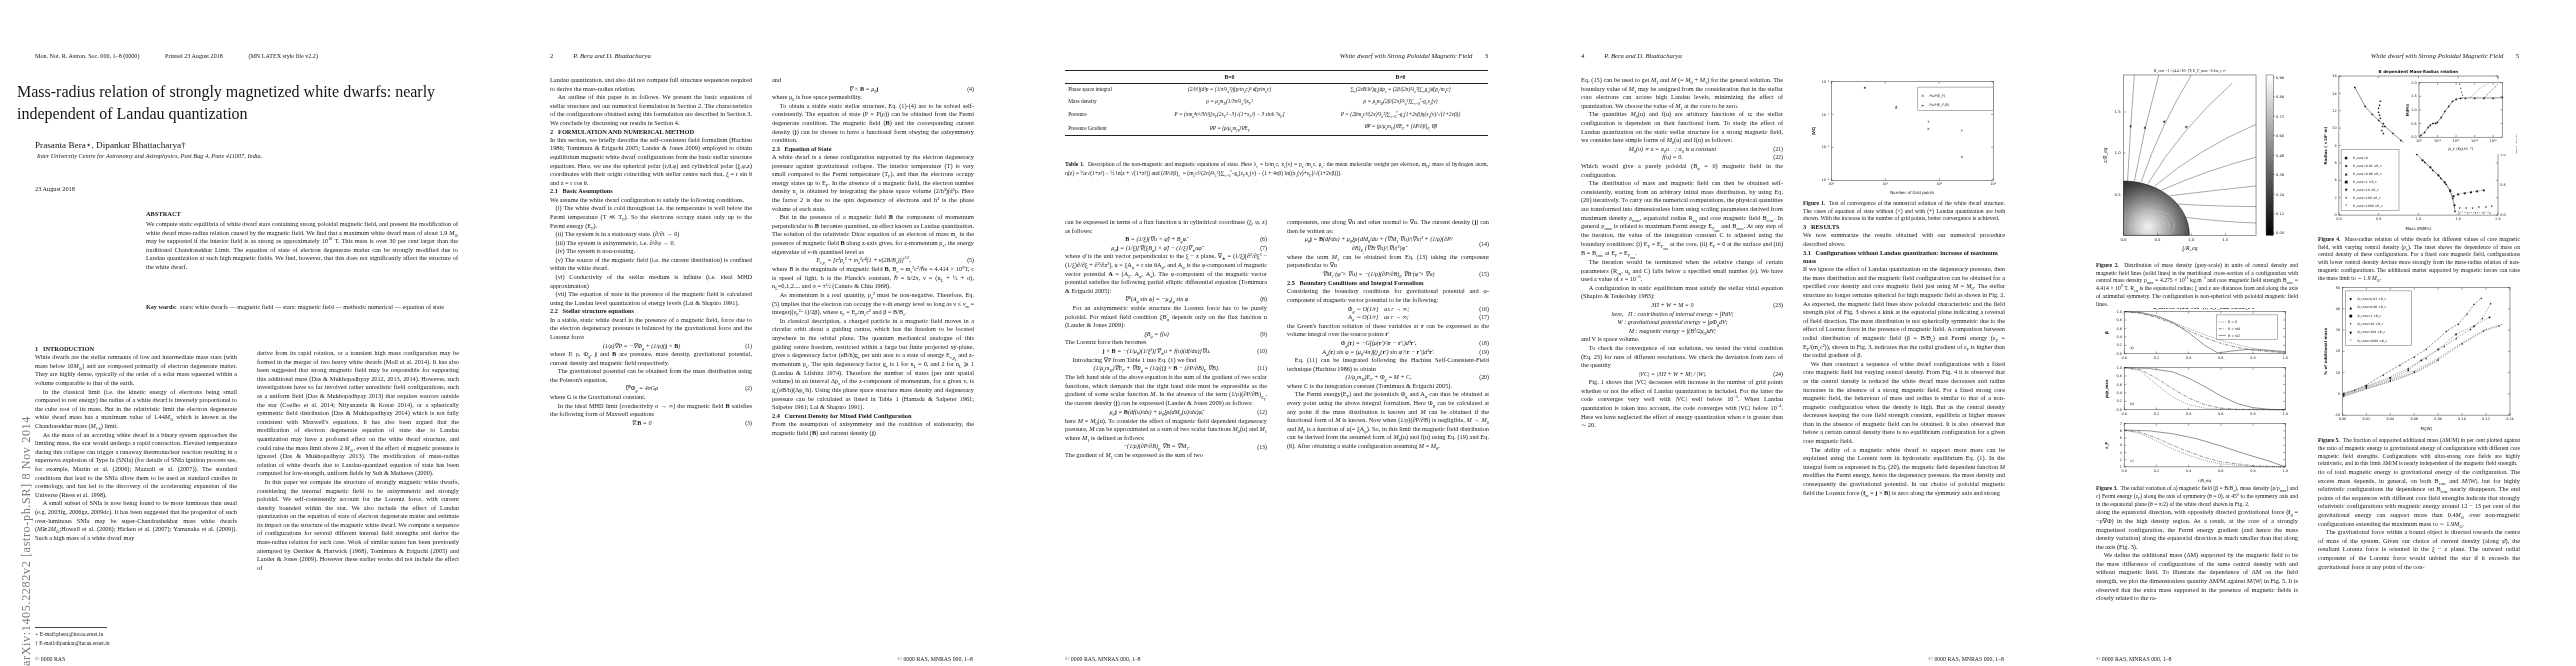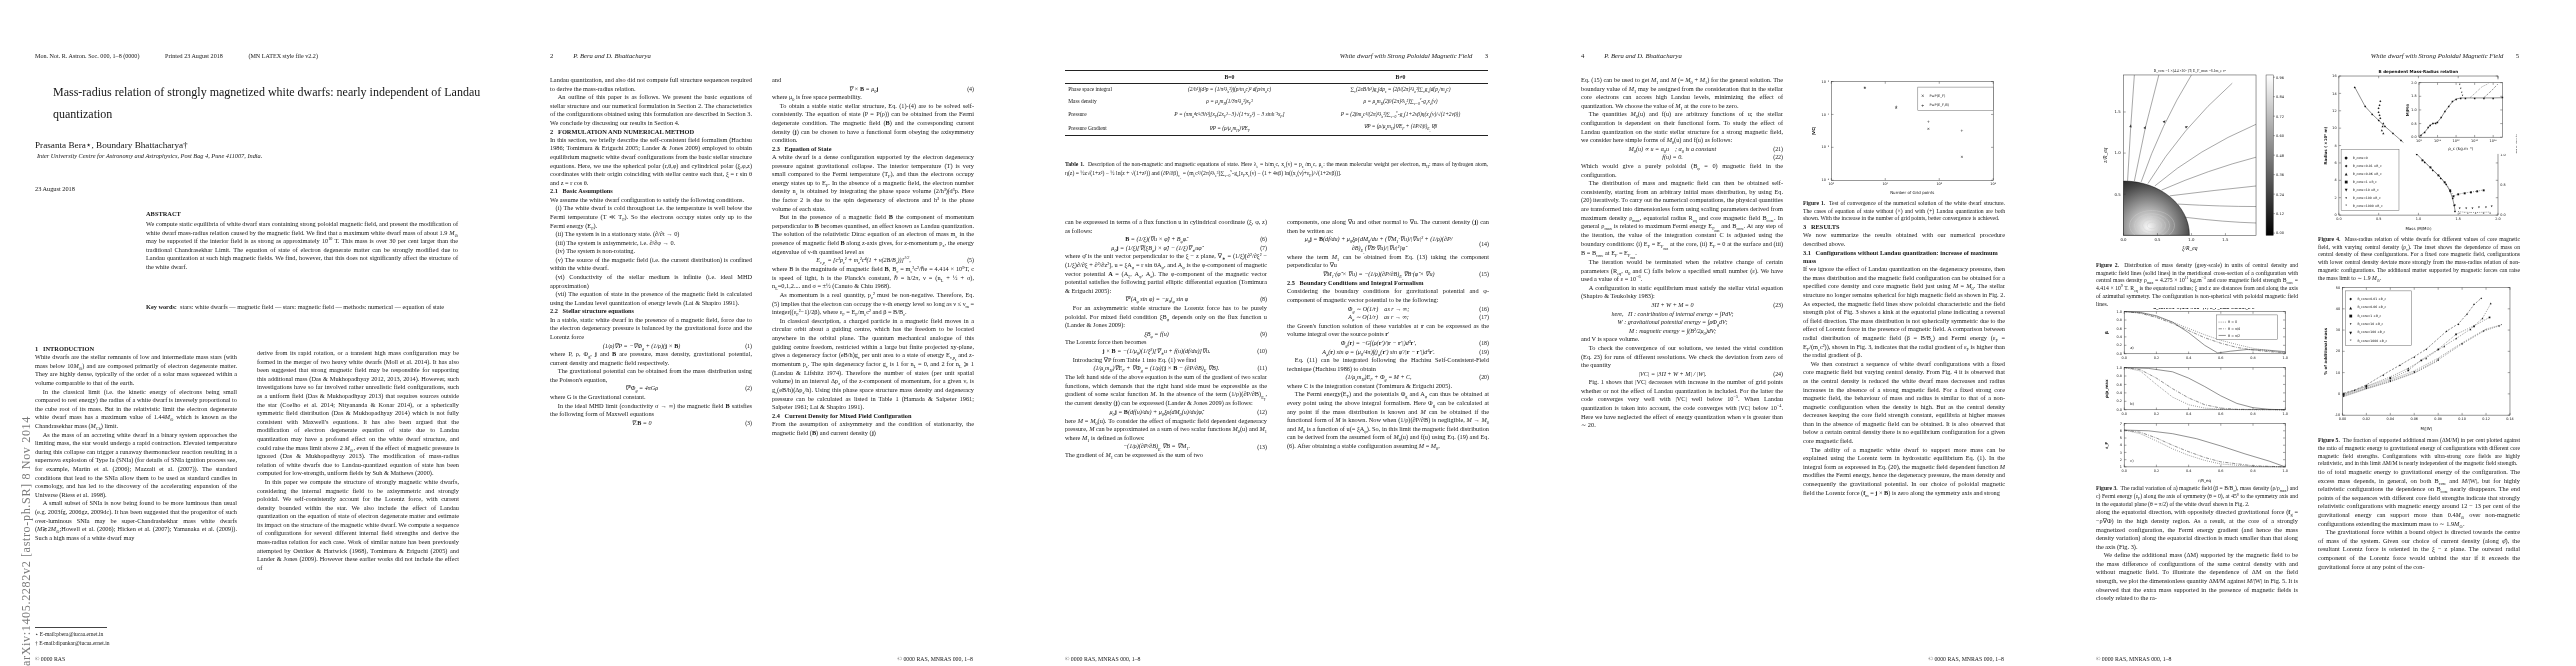--- a/index.html
+++ b/index.html
@@ -40,22 +40,22 @@
   .fn{position:absolute;left:35px;width:200px;font-size:5.5px;line-height:7.2px}
 </style>
 </head>
 <body>
 
 <div class="page" id="pg1">
   <div class="sidebar">arXiv:1405.2282v2  [astro-ph.SR]  8 Nov 2014</div>
   <div class="abs" style="left:35px;top:53px;width:423px;font-size:6.1px">
     <span>Mon. Not. R. Astron. Soc. 000, 1–8 (0000)</span><span style="margin-left:25.6px">Printed 23 August 2018</span><span style="margin-left:25.6px">(MN LATEX style file v2.2)</span>
   </div>
-  <div class="abs" style="left:53px;top:81px;width:428px;font-size:12px;line-height:22px">Mass-radius relation of strongly magnetized white dwarfs: nearly independent of Landau quantization</div>
-  <div class="abs" style="left:35px;top:139px;font-size:9.2px">Prasanta Bera⋆, Boundary Bhattacharya†</div>
+  <div class="abs" style="left:17px;top:81px;width:428px;font-size:16px;line-height:22px">Mass-radius relation of strongly magnetized white dwarfs: nearly independent of Landau quantization</div>
+  <div class="abs" style="left:35px;top:139px;font-size:9.2px">Prasanta Bera⋆, Dipankar Bhattacharya†</div>
   <div class="abs" style="left:37px;top:152px;font-size:6.3px;font-style:italic">Inter University Centre for Astronomy and Astrophysics, Post Bag 4, Pune 411007, India.</div>
   <div class="abs" style="left:35px;top:185px;font-size:6.3px">23 August 2018</div>
   <div class="abs" style="left:146px;top:210px;font-weight:bold;font-size:6.4px">ABSTRACT</div>
   <div class="abs" style="left:146px;top:220px;width:312px;font-size:6.3px;line-height:8.6px;text-align:justify">We compute static equilibria of white dwarf stars containing strong poloidal magnetic field, and present the modification of white dwarf mass-radius relation caused by the magnetic field. We find that a maximum white dwarf mass of about 1.9 <i>M</i><sub>⊙</sub> may be supported if the interior field is as strong as approximately 10<sup>10</sup> T. This mass is over 30 per cent larger than the traditional Chandrasekhar Limit. The equation of state of electron degenerate matter can be strongly modified due to Landau quantization at such high magnetic fields. We find, however, that this does not significantly affect the structure of the white dwarf.</div>
   <div class="abs" style="left:146px;top:303px;width:312px;font-size:6.3px;line-height:8.6px;text-align:justify"><b>Key words:</b>&nbsp; stars: white dwarfs — magnetic field — stars: magnetic field — methods: numerical — equation of state</div>
   <div class="col" style="left:35px;top:345px;height:278px">
       <div class="h">1&nbsp;&nbsp;&nbsp;INTRODUCTION</div>
       <div class="p0">White dwarfs are the stellar remnants of low and intermediate mass stars (with mass below 10<i>M</i><sub>⊙</sub>) and are composed primarily of electron degenerate matter. They are highly dense, typically of the order of a solar mass squeezed within a volume comparable to that of the earth.</div>
       <div class="p">In the classical limit (i.e. the kinetic energy of electrons being small compared to rest energy) the radius of a white dwarf is inversely proportional to the cube root of its mass. But in the relativistic limit the electron degenerate white dwarf mass has a maximum value of 1.44<i>M</i><sub>⊙</sub> which is known as the Chandrasekhar mass (<i>M</i><sub>Ch</sub>) limit.</div>
       <div class="p">As the mass of an accreting white dwarf in a binary system approaches the limiting mass, the star would undergo a rapid contraction. Elevated temperature during this collapse can trigger a runaway thermonuclear reaction resulting in a supernova explosion of Type Ia (SNIa) (for details of SNIa ignition process see, for example, Martin et al. (2006); Mazzali et al. (2007)). The standard conditions that lead to the SNIa allow them to be used as standard candles in cosmology, and has led to the discovery of the accelerating expansion of the Universe (Riess et al. 1998).</div>

